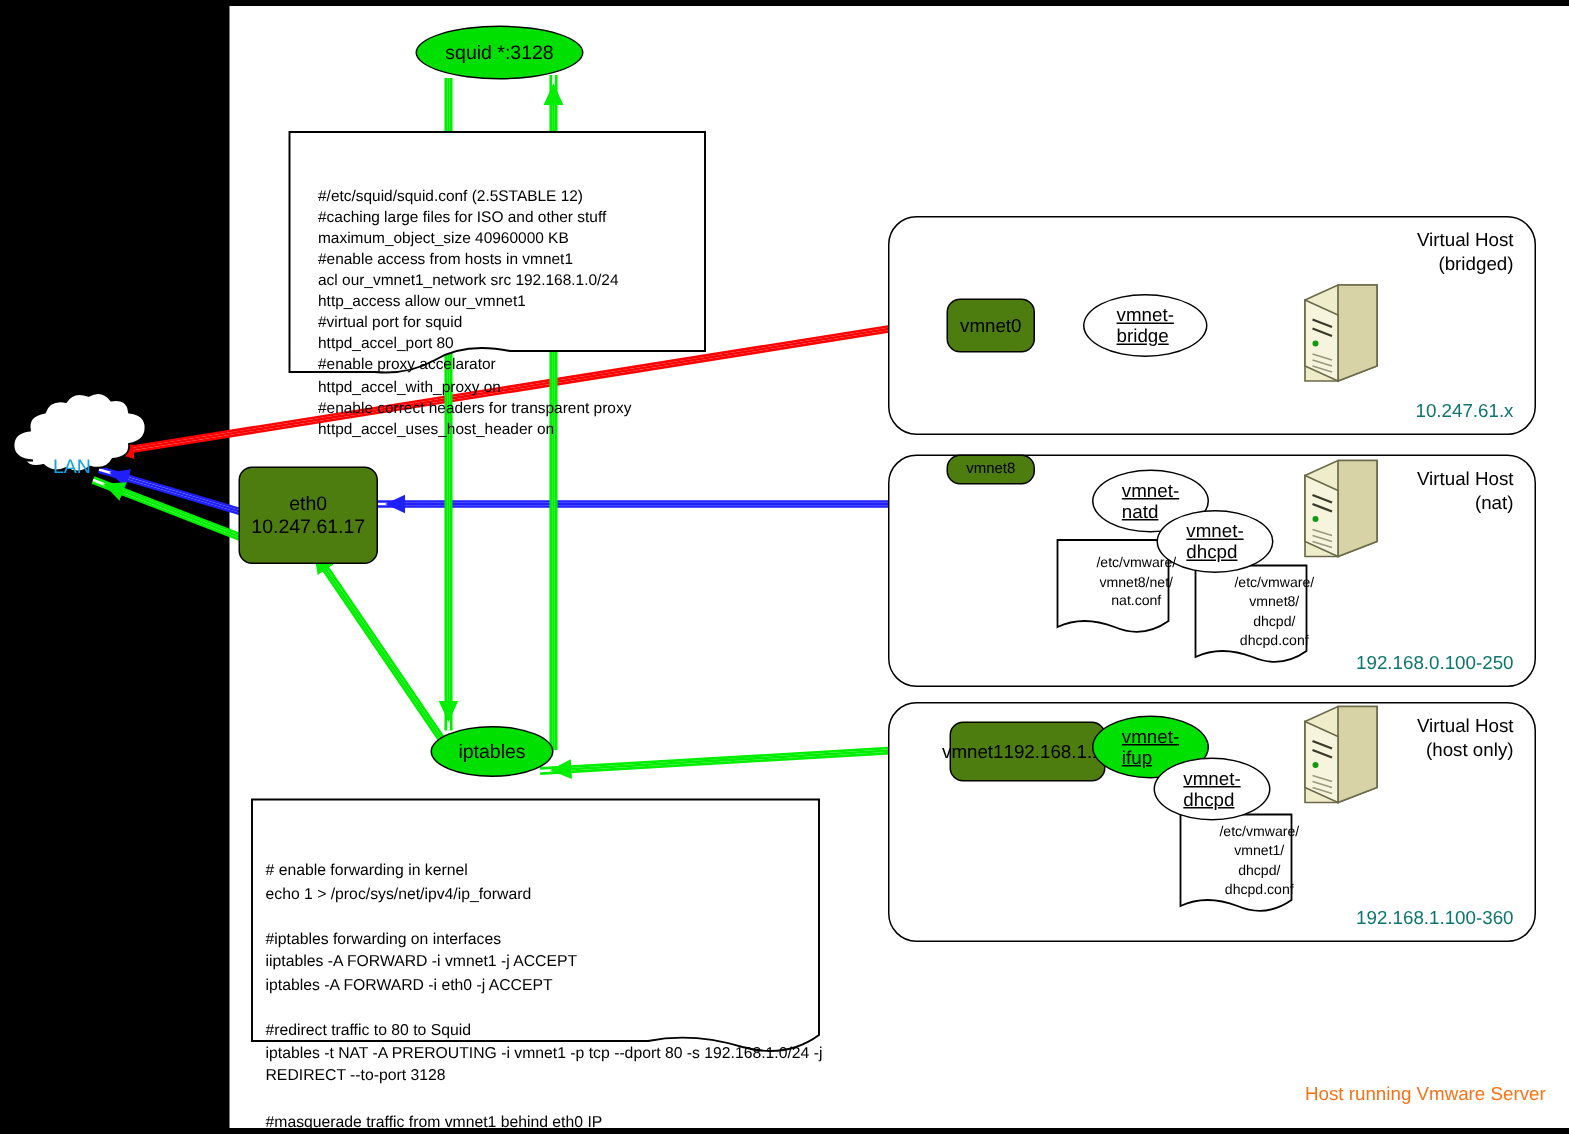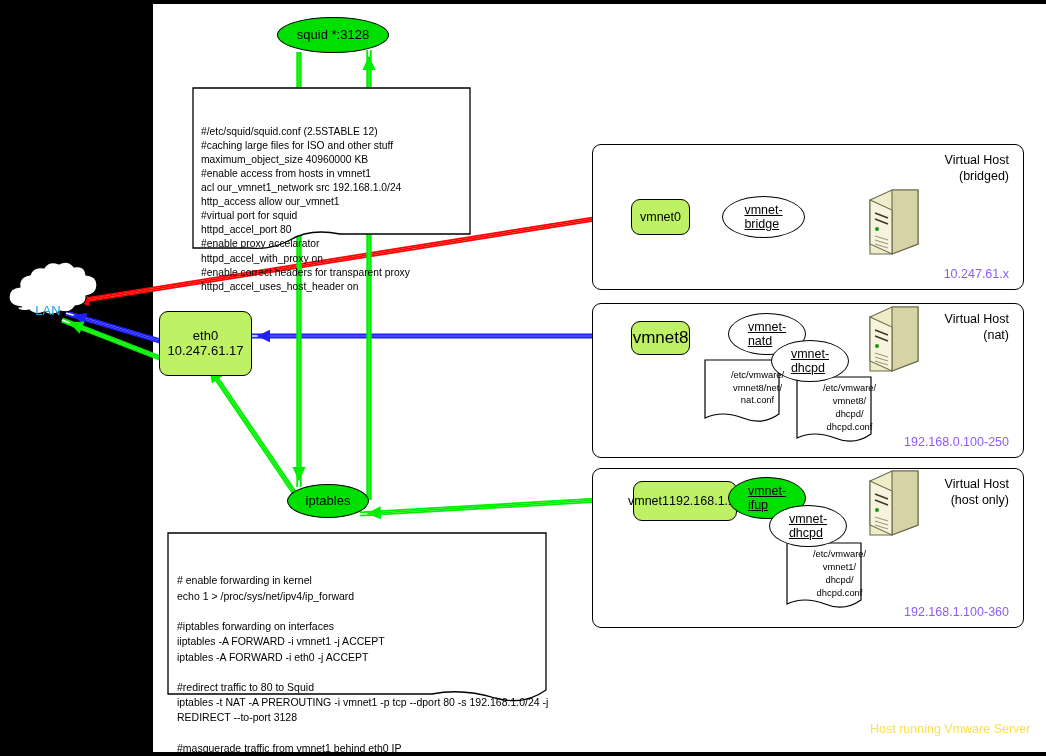--- a/index.html
+++ b/index.html
@@ -13,44 +13,44 @@
           background:#ffffff;}
 
   
   svg.layer{position:absolute;left:0;top:0;width:1046px;height:756px;
             overflow:visible;pointer-events:none;}
 
   
   .node{position:absolute;box-sizing:border-box;
         display:flex;align-items:center;justify-content:center;
         color:#000;line-height:1.15;}
-  .rbox{background:#bef264;border:1.3px solid #000;border-radius:9px;}
+  .rbox{background:#4d7c0f;border:1.3px solid #000;border-radius:9px;}
   .ell{background:#00e000;border:1.5px solid #000;border-radius:50%;}
   .ell-w{background:#ffffff;border:1.5px solid #000;border-radius:50%;}
 
   
   .panel{position:absolute;background:#fff;border:1.4px solid #000;
-         border-radius:9px;box-sizing:border-box;}
+         border-radius:19px;box-sizing:border-box;}
   .panel-title{position:absolute;right:14px;top:8px;text-align:right;
                font-size:12.5px;line-height:1.25;color:#000;white-space:pre-line;}
   .panel-range{position:absolute;right:14px;bottom:8px;text-align:right;
-               font-size:12.5px;color:#8b5cf6;}
+               font-size:12.5px;color:#0f766e;}
 
   
   .codebox{position:absolute;box-sizing:border-box;color:#000;
            font-size:10.3px;line-height:1.365;white-space:pre;
            padding:9px 0 0 9px;}
 
   
   .note{position:absolute;box-sizing:border-box;
         display:flex;align-items:center;justify-content:center;
         text-align:center;font-size:9.4px;line-height:1.38;color:#000;
         white-space:pre-line;padding-left:31px;}
 
-  .caption{position:absolute;font-size:12.5px;color:#fde047;}
+  .caption{position:absolute;font-size:12.5px;color:#f97316;}
   .lanlabel{position:absolute;font-size:13px;color:#0ea5e9;}
   .nodetxt{white-space:pre-line;text-decoration:underline;}
 </style>
 </head>
 <body>
 
 <div id="stage">
 
   <div id="canvas"></div>
 
@@ -230,21 +230,21 @@
   </div>
 
   <div class="node rbox" style="left:631px;top:199px;width:59px;height:36px;font-size:12.5px;">
     <span>vmnet0</span>
   </div>
   <div class="node ell-w nodetxt" style="left:722px;top:196px;width:83px;height:42px;font-size:12.5px;">
     <span>vmnet-
 bridge</span>
   </div>
 
-  <div class="node rbox" style="left:631px;top:321px;width:59px;height:34px;font-size:17px;">
+  <div class="node rbox" style="left:631px;top:303px;width:59px;height:20px;font-size:10px;">
     <span>vmnet8</span>
   </div>
   <div class="node ell-w nodetxt" style="left:728px;top:313px;width:78px;height:42px;font-size:12.5px;">
     <span>vmnet-
 natd</span>
   </div>
   <div class="node ell-w nodetxt" style="left:771px;top:340px;width:78px;height:42px;font-size:12.5px;">
     <span>vmnet-
 dhcpd</span>
   </div>
@@ -267,21 +267,21 @@
 nat.conf</div>
   <div class="note" style="left:797px;top:379px;width:74px;height:58px;">/etc/vmware/
 vmnet8/
 dhcpd/
 dhcpd.conf</div>
   <div class="note" style="left:787px;top:545px;width:74px;height:58px;">/etc/vmware/
 vmnet1/
 dhcpd/
 dhcpd.conf</div>
 
-  <div class="codebox" style="left:192px;top:88px;width:277px;height:160px;">
+  <div class="codebox" style="left:203px;top:88px;width:277px;height:160px;">
     <div>#/etc/squid/squid.conf (2.5STABLE 12)
 #caching large files for ISO and other stuff
 maximum_object_size 40960000 KB
 #enable access from hosts in vmnet1
 acl our_vmnet1_network src 192.168.1.0/24
 http_access allow our_vmnet1
 #virtual port for squid
 httpd_accel_port 80
 #enable proxy accelarator
 httpd_accel_with_proxy on

